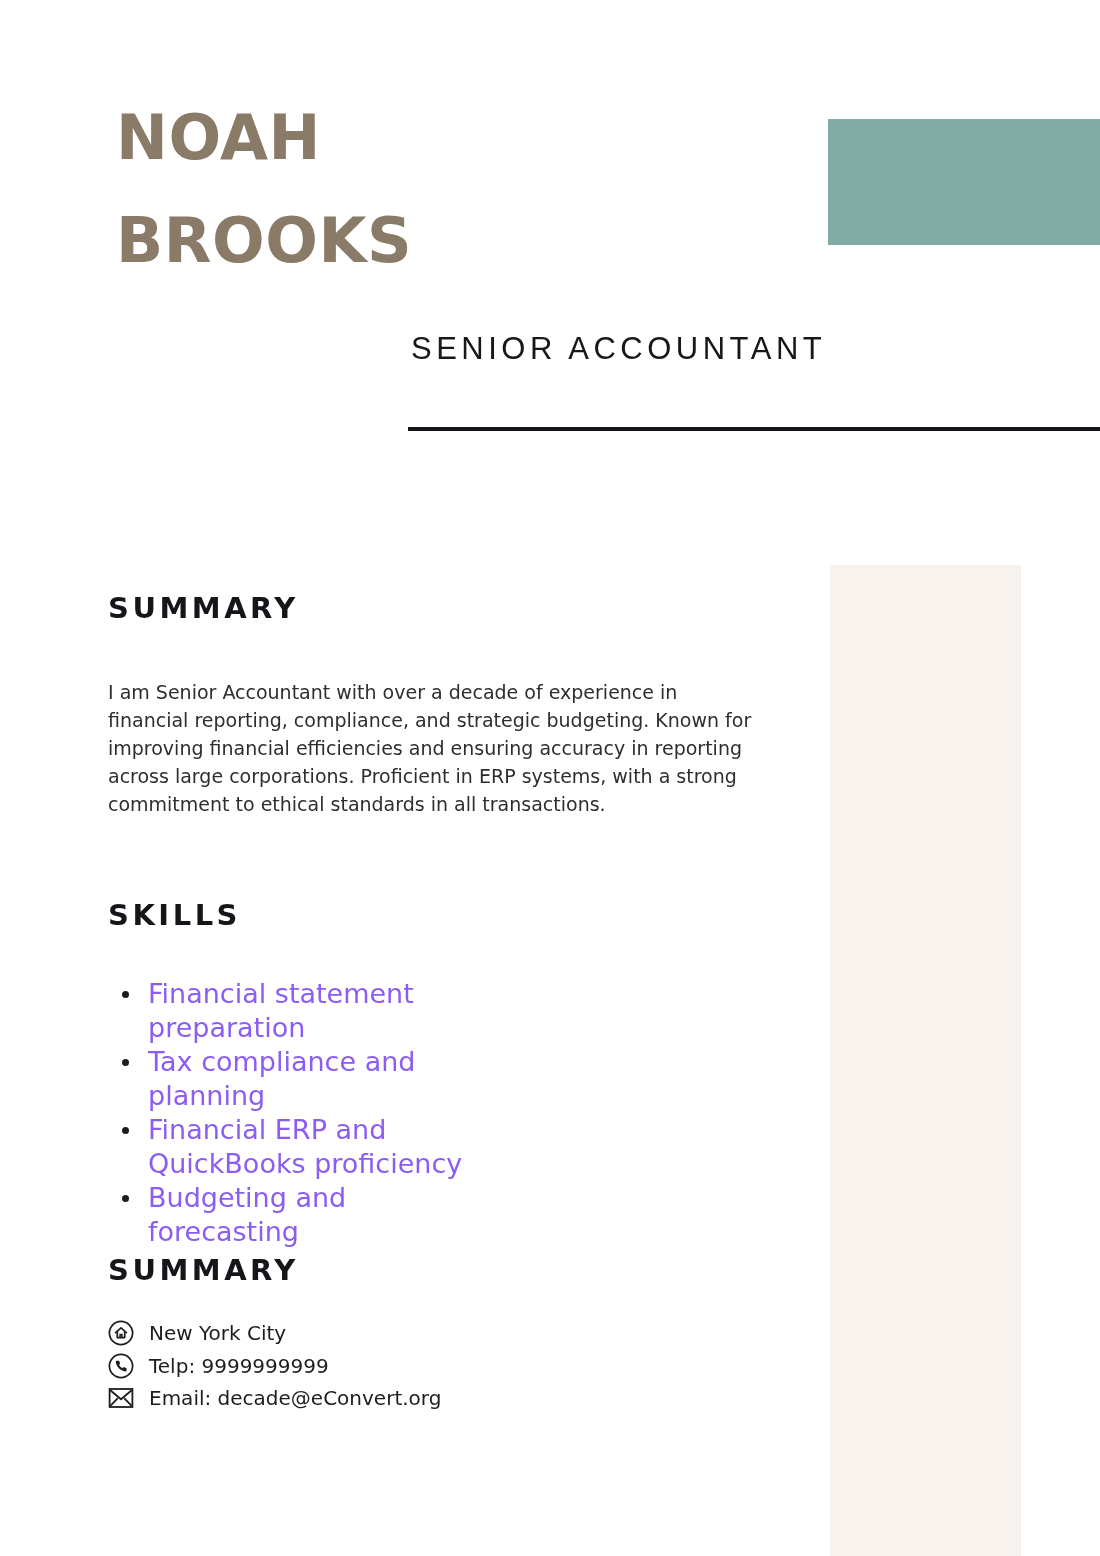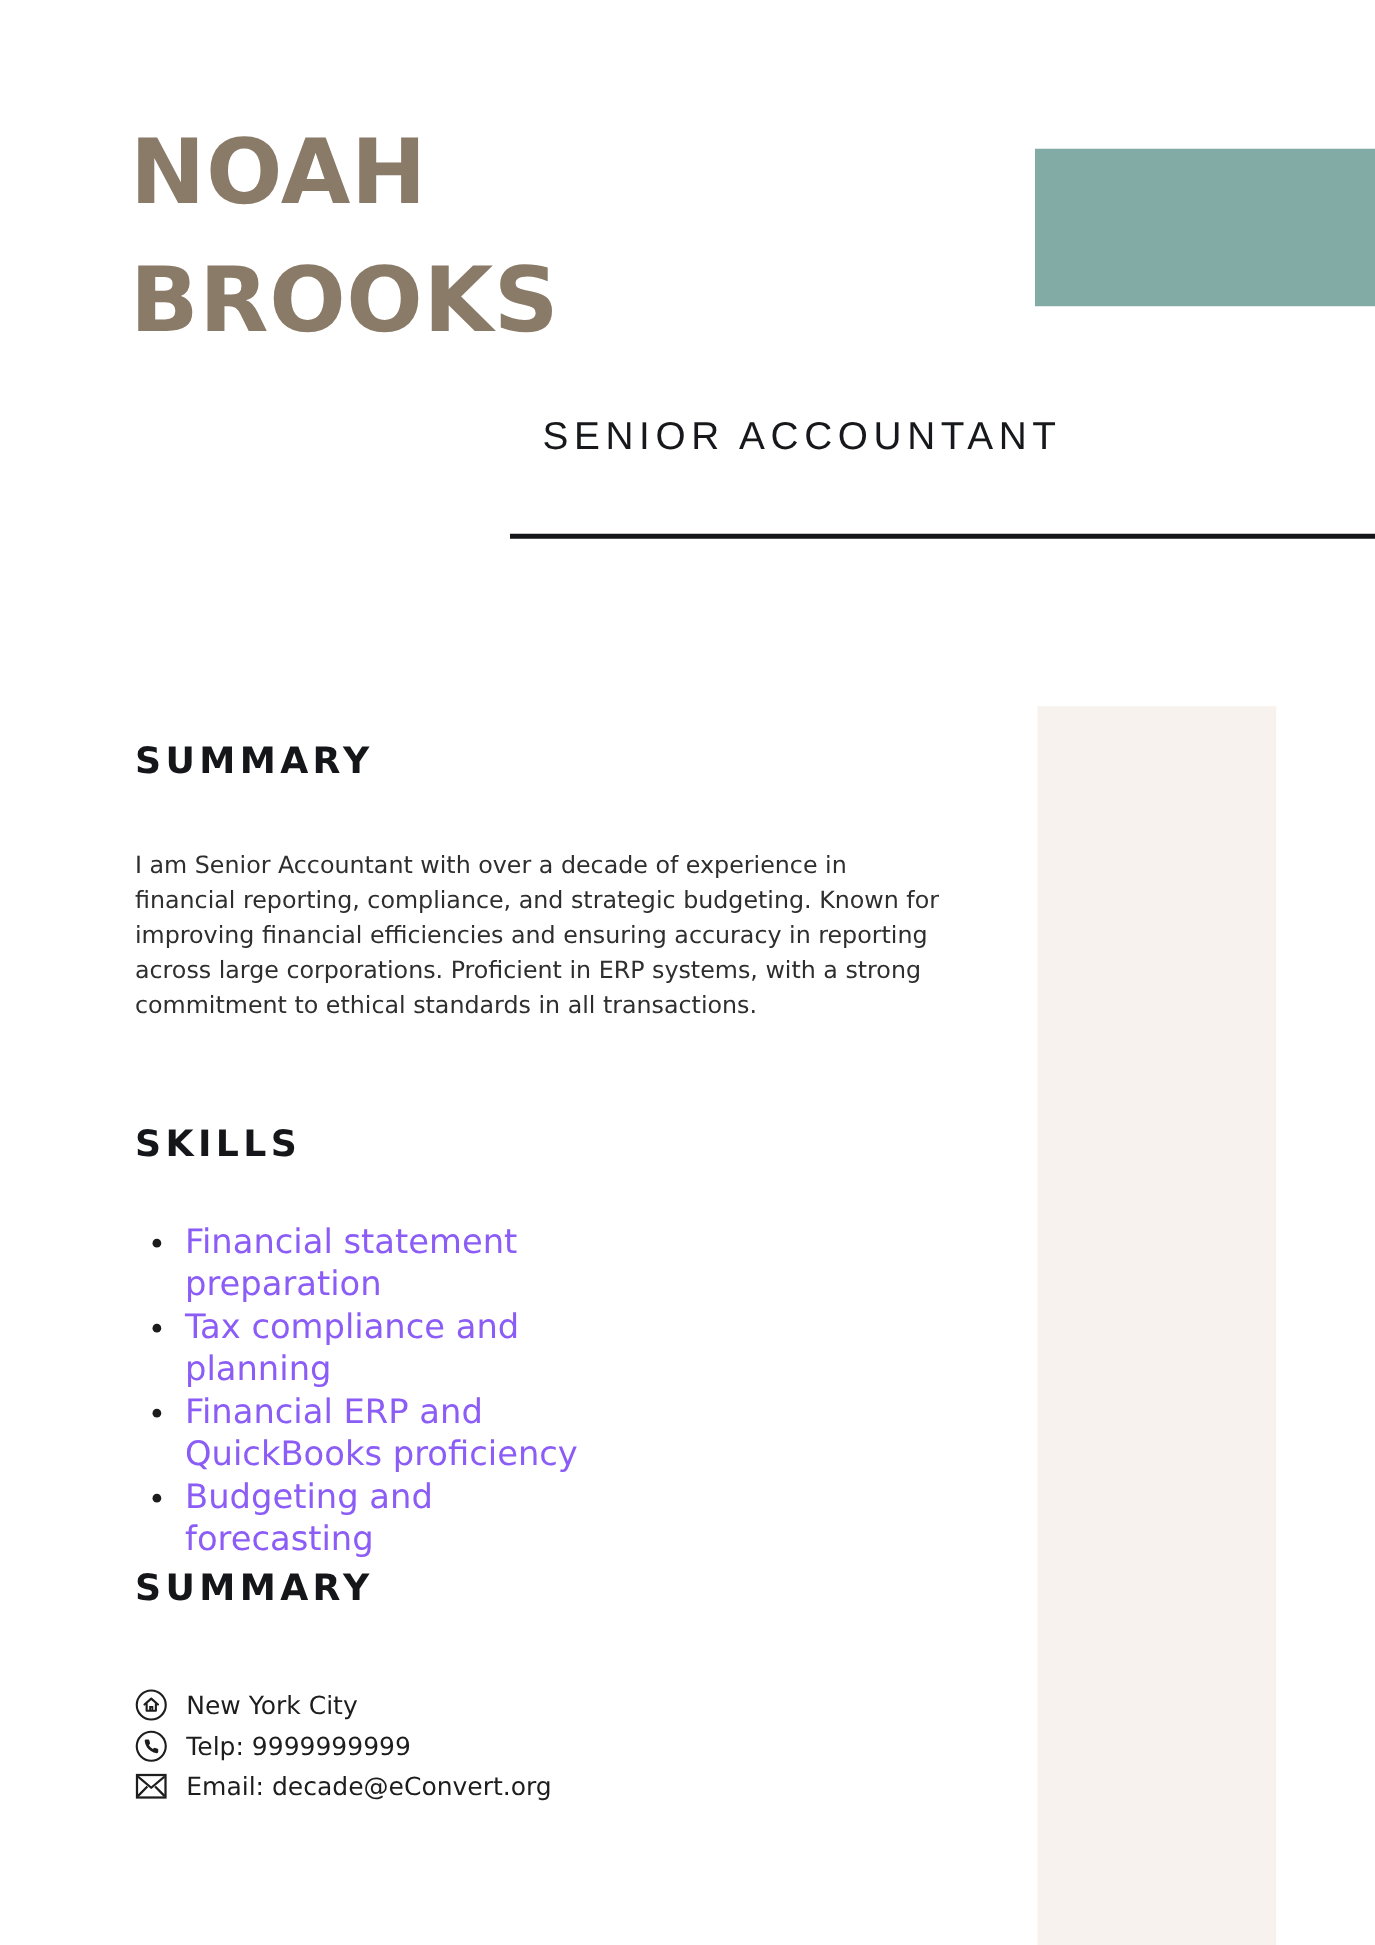--- a/index.html
+++ b/index.html
@@ -24,32 +24,32 @@
   .cream-strip {
     position: absolute;
     left: 830px; top: 565px;
     width: 191px; height: 991px;
     background: #f7f2ed;
   }
 
   
   .name {
     position: absolute;
-    left: 104px; top: 86px;
+    left: 116px; top: 86px;
     font-family: "DejaVu Sans", sans-serif;
     font-weight: 700;
-    font-size: 72px;
+    font-size: 62px;
     line-height: 103px;
     letter-spacing: 0.5px;
     color: #8a7a68;
     text-transform: uppercase;
   }
   .job-title {
     position: absolute;
-    left: 434px; top: 331px;
+    left: 411px; top: 331px;
     font-family: "Liberation Sans", sans-serif;
     font-weight: 400;
     font-size: 31px;
     letter-spacing: 4.5px;
     color: #17181b;
     white-space: nowrap;
   }
   .title-rule {
     position: absolute;
     left: 408px; top: 427px;
@@ -93,21 +93,21 @@
     content: "";
     position: absolute;
     left: 14px; top: 14px;
     width: 7px; height: 7px;
     border-radius: 50%;
     background: #1c1c1c;
   }
 
   .section-contact { top: 1253px; width: 500px; }
   .contact-rows {
-    margin-top: 63px;
+    margin-top: 32px;
     display: flex;
     flex-direction: column;
     gap: 7px;
   }
   .contact-row {
     display: flex;
     align-items: center;
     gap: 15px;
     font-size: 20px;
     color: #1d1d1d;

